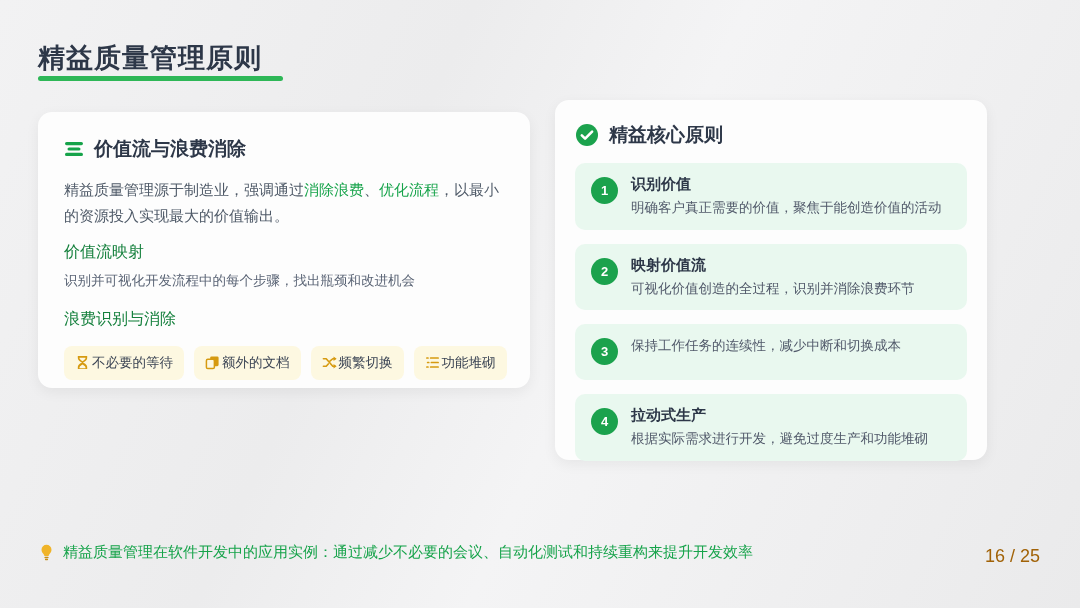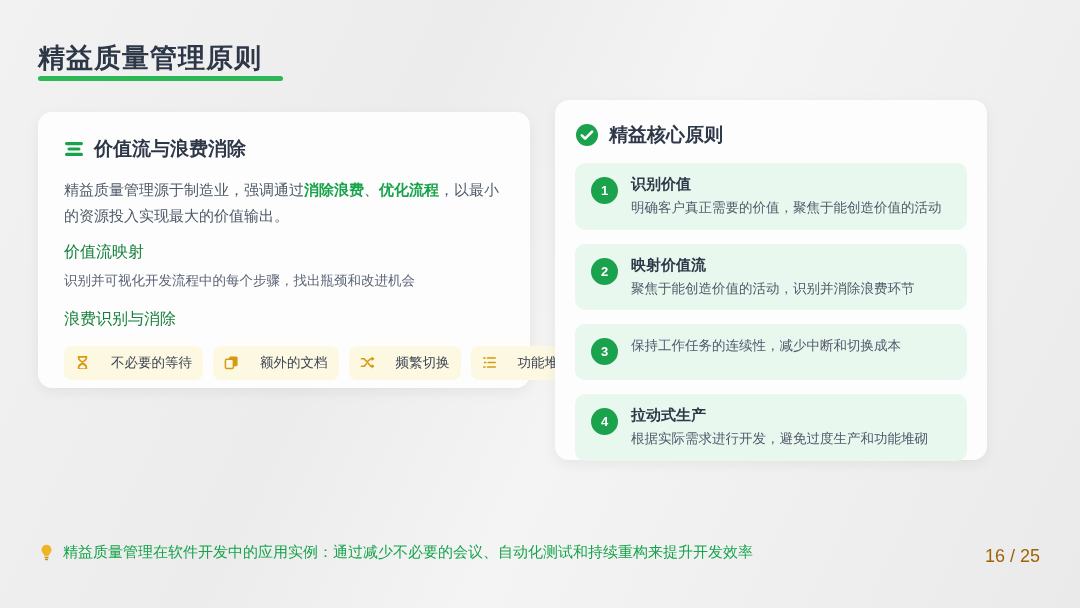--- a/index.html
+++ b/index.html
@@ -37,27 +37,27 @@
 
   .card-header { display: flex; align-items: center; gap: 10px; margin-bottom: 15px; }
   .card-header .hdr-title { font-size: 19px; font-weight: bold; color: #2d3748; }
   .icon16 { width: 20px; height: 20px; flex: 0 0 auto; display: block; }
   .icon22 { width: 24px; height: 24px; flex: 0 0 auto; display: block; }
 
   
   .intro {
     font-size: 15px; line-height: 1.75; color: #4f5a68; margin-bottom: 12px;
   }
-  .intro .hl { color: #16a34a; font-weight: bold; }
+  .intro .hl { color: #16a34a; font-weight: normal; }
   .sub-heading { font-size: 16px; font-weight: normal; color: #15803d; margin: 10px 0 8px; }
   .sub-text { font-size: 13.5px; color: #5a6475; line-height: 1.5; }
 
   .tags { display: flex; gap: 10px; margin-top: 16px; }
   .tag {
-    display: flex; align-items: center; gap: 21px;
+    display: flex; align-items: center; gap: 2px;
     background: #fdf8e1; border-radius: 8px;
     padding: 8px 11px; font-size: 13.5px; color: #3b4454; white-space: nowrap;
   }
   .tag svg { width: 15px; height: 15px; display: block; }
 
   
   .principles { display: flex; flex-direction: column; gap: 14px; }
   .principle {
     display: flex; align-items: flex-start; gap: 13px;
     background: #e9f8ef; border-radius: 10px;
@@ -161,21 +161,21 @@
         <div class="badge">1</div>
         <div>
           <div class="p-title">识别价值</div>
           <div class="p-desc">明确客户真正需要的价值，聚焦于能创造价值的活动</div>
         </div>
       </div>
       <div class="principle">
         <div class="badge">2</div>
         <div>
           <div class="p-title">映射价值流</div>
-          <div class="p-desc">聚焦于能创造价值的活动，识别并消除浪费环节</div>
+          <div class="p-desc">可视化价值创造的全过程，识别并消除浪费环节</div>
         </div>
       </div>
       <div class="principle">
         <div class="badge">3</div>
         <div>
           <div class="p-desc">保持工作任务的连续性，减少中断和切换成本</div>
         </div>
       </div>
       <div class="principle">
         <div class="badge">4</div>

